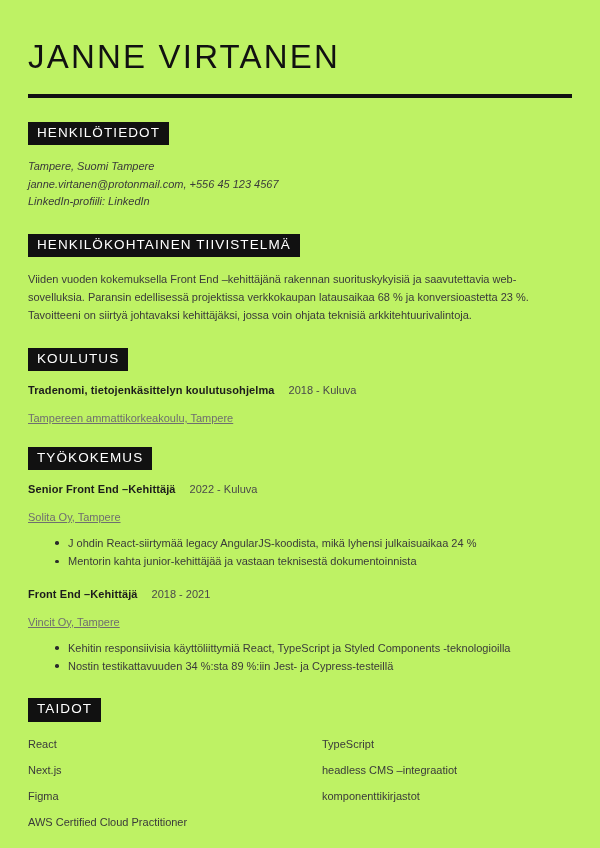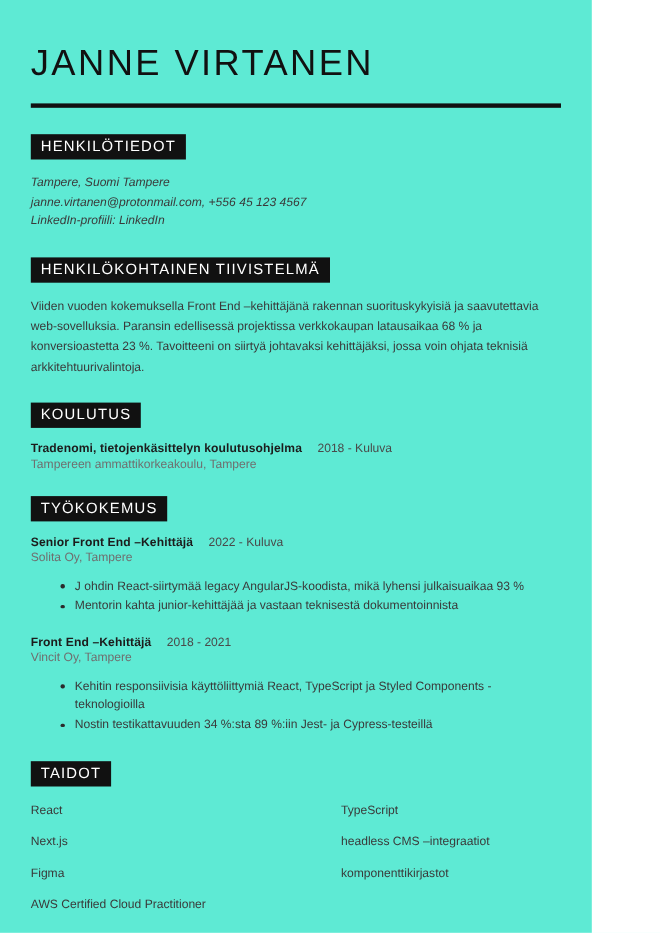--- a/index.html
+++ b/index.html
@@ -9,25 +9,25 @@
   }
   body {
     width: 600px;
     height: 848px;
     font-family: "Liberation Sans", sans-serif;
     color: #2b2b2b;
     overflow: hidden;
     position: relative;
   }
   .page {
-    width: 538px;
+    width: 600px;
     height: 848px;
     box-sizing: border-box;
     padding: 0 28px;
-    background: #5eead4;
+    background: #bef264;
     position: relative;
   }
 
   
   .name-block {
     padding-top: 40px;
   }
   .name {
     font-size: 33px;
     letter-spacing: 2.2px;
@@ -98,21 +98,22 @@
   }
   .entry-date {
     font-size: 11px;
     color: #4a4a4a;
     white-space: nowrap;
     padding-left: 14px;
   }
   .entry-sub {
     font-size: 11px;
     color: #6f6f6f;
-    margin-top: 2px;
+    margin-top: 16px;
+    text-decoration: underline;
   }
 
   
   ul.bullets {
     margin: 12px 0 0 0;
     padding-left: 27px;
     list-style: none;
   }
   ul.bullets li {
     font-size: 11px;
@@ -133,20 +134,21 @@
     background: #2b2b2b;
   }
 
   
   .skills {
     margin-top: 15px;
     display: grid;
     grid-template-columns: 282px 1fr;
     row-gap: 14px;
     column-gap: 0;
+    gap: 12px;
   }
   .skill {
     font-size: 11px;
     color: #3a3a3a;
     line-height: 1.3;
   }
   .skill-full {
     grid-column: 1 / span 2;
   }
 
@@ -190,21 +192,21 @@
   <div class="sec sec-gap">
     <div class="sec-head">TYÖKOKEMUS</div>
 
     <div class="entry">
       <div class="entry-row">
         <span class="entry-title">Senior Front End –Kehittäjä</span>
         <span class="entry-date">2022 - Kuluva</span>
       </div>
       <div class="entry-sub">Solita Oy, Tampere</div>
       <ul class="bullets">
-        <li>J ohdin React-siirtymää legacy AngularJS-koodista, mikä lyhensi julkaisuaikaa 93 %</li>
+        <li>J ohdin React-siirtymää legacy AngularJS-koodista, mikä lyhensi julkaisuaikaa 24 %</li>
         <li>Mentorin kahta junior-kehittäjää ja vastaan teknisestä dokumentoinnista</li>
       </ul>
     </div>
 
     <div class="entry exp-entry-2">
       <div class="entry-row">
         <span class="entry-title">Front End –Kehittäjä</span>
         <span class="entry-date">2018 - 2021</span>
       </div>
       <div class="entry-sub">Vincit Oy, Tampere</div>

